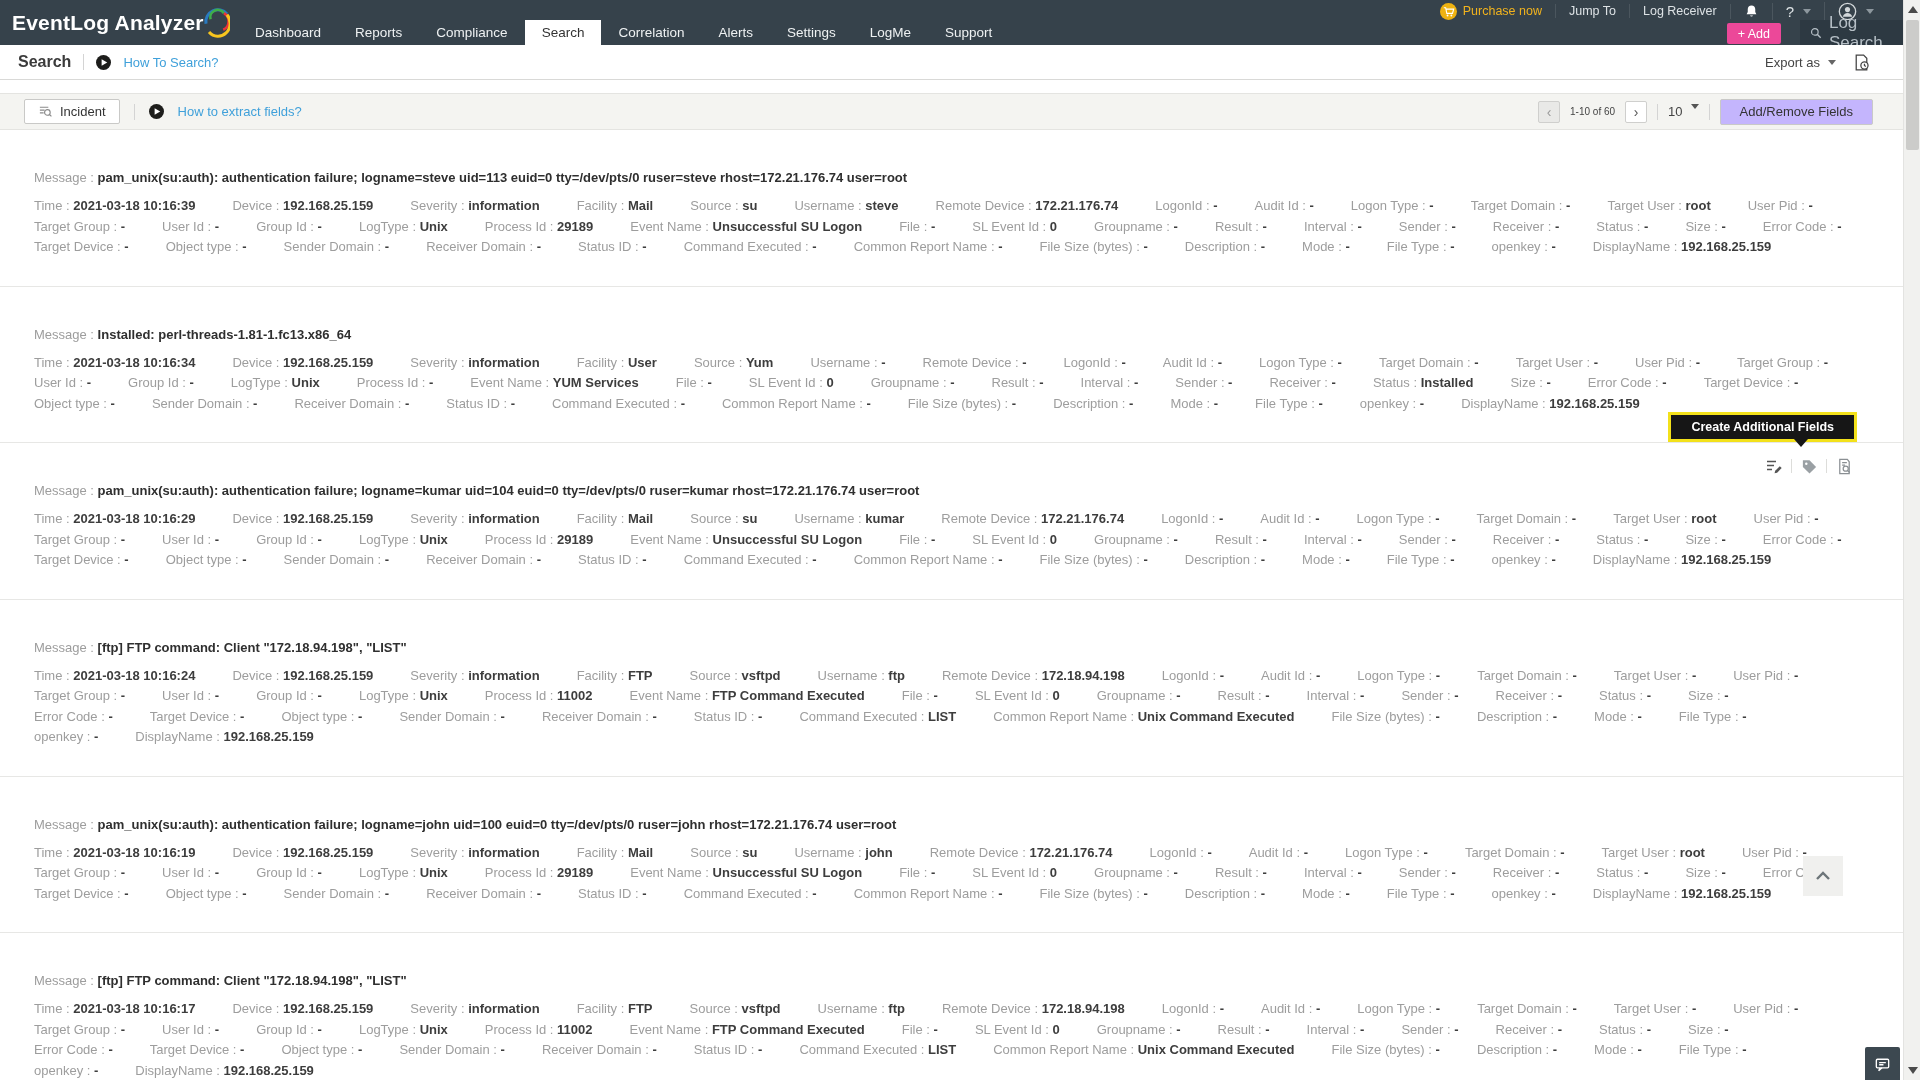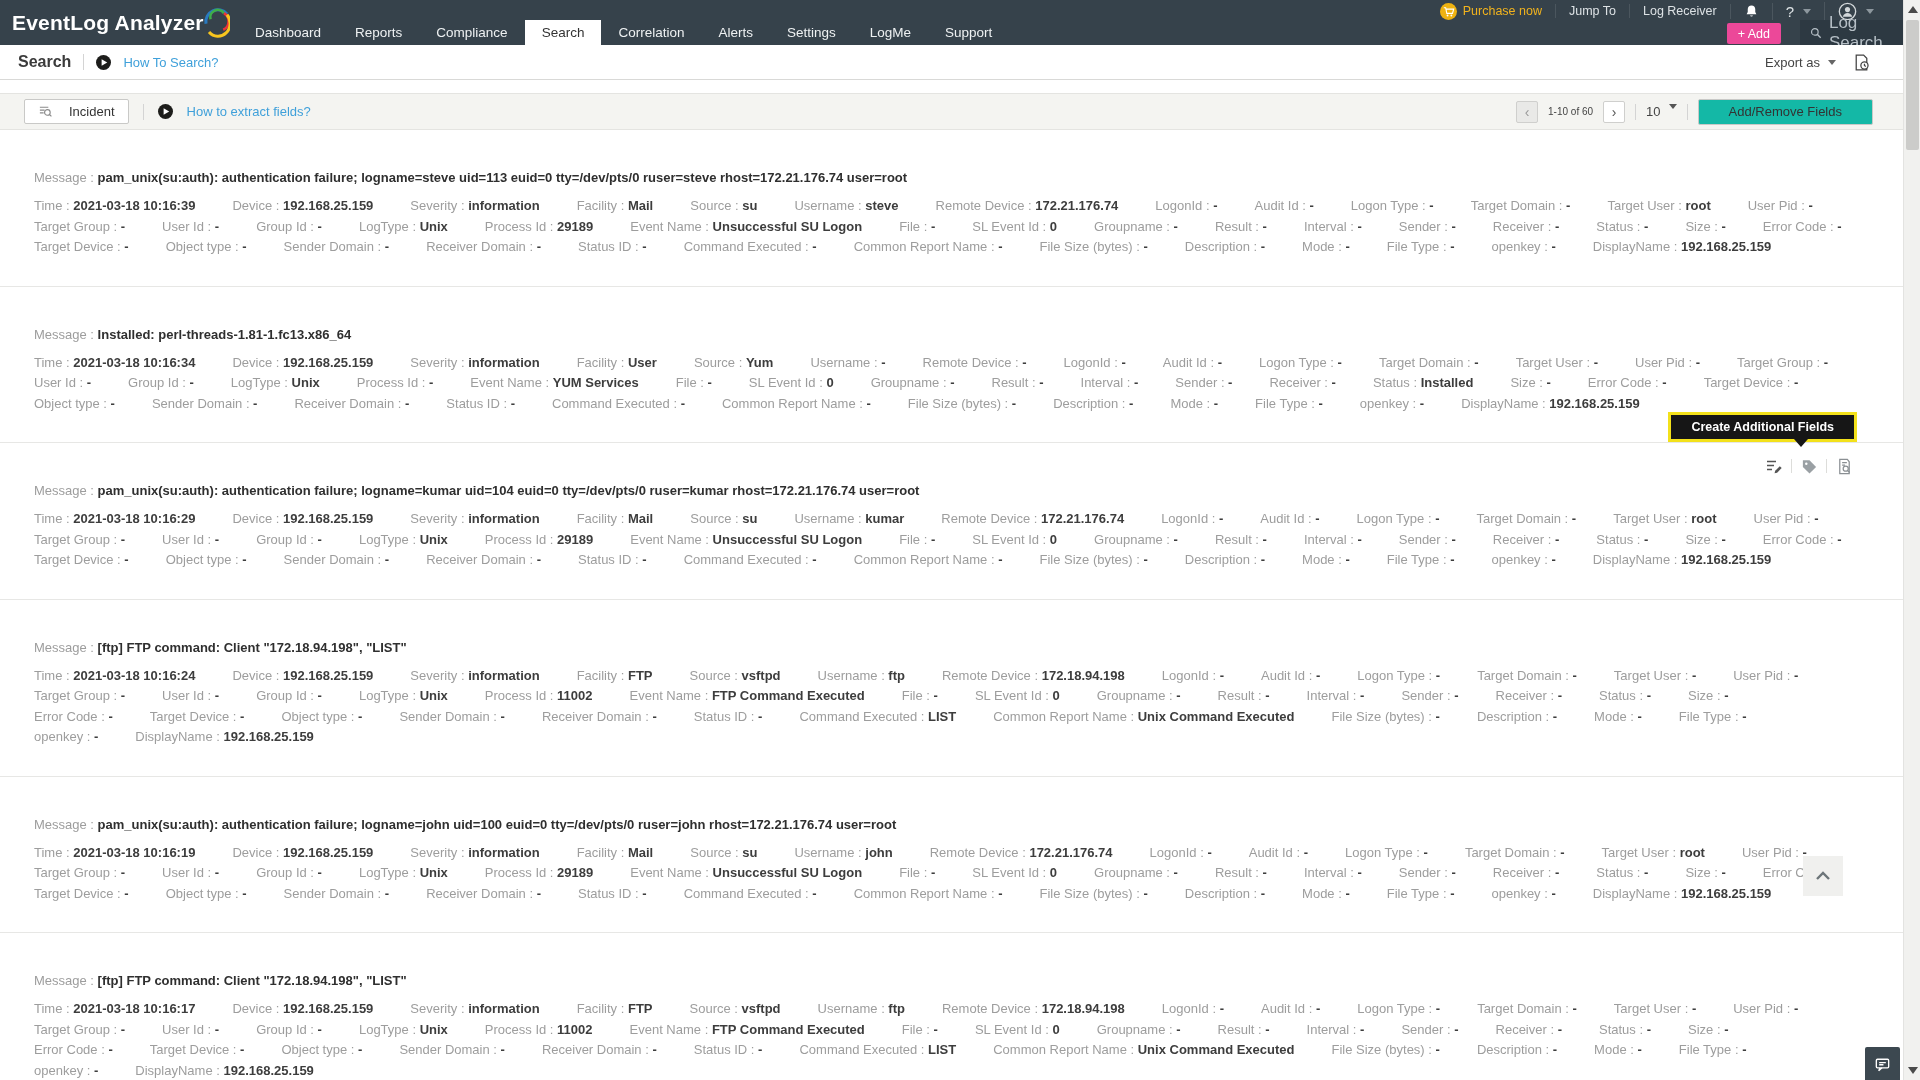--- a/index.html
+++ b/index.html
@@ -50,30 +50,30 @@
   .blue-link { color:#3fa0da; font-size:13px; cursor:pointer; }
   .ph-right { position:absolute; right:32px; top:0; height:34px; display:flex; align-items:center; gap:16px; }
   .export-as { font-size:13px; color:#444; display:flex; align-items:center; gap:5px; cursor:pointer; }
   .export-as .caret { border-top-color:#666; }
 
   
   #toolbar { position:absolute; left:0; top:93px; width:1903px; height:37px; background:#f4f4f1;
     border-top:1px solid #e4e4e1; border-bottom:1px solid #e4e4e1; }
   .tb-left { position:absolute; left:24px; top:0; height:35px; display:flex; align-items:center; gap:14px; }
   .incident-btn { background:#fff; border:1px solid #c9c9c7; border-radius:2px; height:25px;
-    display:flex; align-items:center; gap:16px; padding:0 13px; font-size:13px; color:#333; cursor:pointer; }
+    display:flex; align-items:center; gap:7px; padding:0 13px; font-size:13px; color:#333; cursor:pointer; }
   .tb-right { position:absolute; right:30px; top:0; height:35px; display:flex; align-items:center; gap:10px; }
   .pg-btn { width:22px; height:22px; border:1px solid #cfcfcd; border-radius:2px; display:flex;
     align-items:center; justify-content:center; font-size:14px; color:#555; cursor:pointer; background:#fff; }
   .pg-btn.disabled { background:#e9e9e7; color:#999; }
   .pg-count { font-size:10px; color:#444; }
   .pagesize { font-size:13px; color:#444; display:flex; gap:5px; cursor:pointer; }
   .pagesize .caret { border-top-color:#555; }
-  .arf-btn { background:#14b8a6; border:1px solid #c9c9c7; border-radius:2px; height:26px;
-    padding:0 30px; font-size:13px; color:#333; display:flex; align-items:center; cursor:pointer; }
+  .arf-btn { background:#c4b5fd; border:1px solid #c9c9c7; border-radius:2px; height:26px;
+    padding:0 19px; font-size:13px; color:#333; display:flex; align-items:center; cursor:pointer; }
 
   
   #content { position:absolute; left:0; top:130px; width:1903px; height:950px; overflow:hidden; background:#fff; }
   .entry { position:relative; padding:40px 60px 30px 34px; border-bottom:1px solid #e7e7e5; }
   .msg { font-size:13px; margin-bottom:12px; }
   .lbl { color:#9d9d9d; }
   .val { color:#3d3d3d; font-weight:bold; }
   .msg .val { color:#2f2f2f; }
   .fields { display:flex; flex-wrap:wrap; column-gap:37px; row-gap:3px; font-size:13px; line-height:17.5px; }
   .field { white-space:nowrap; }

